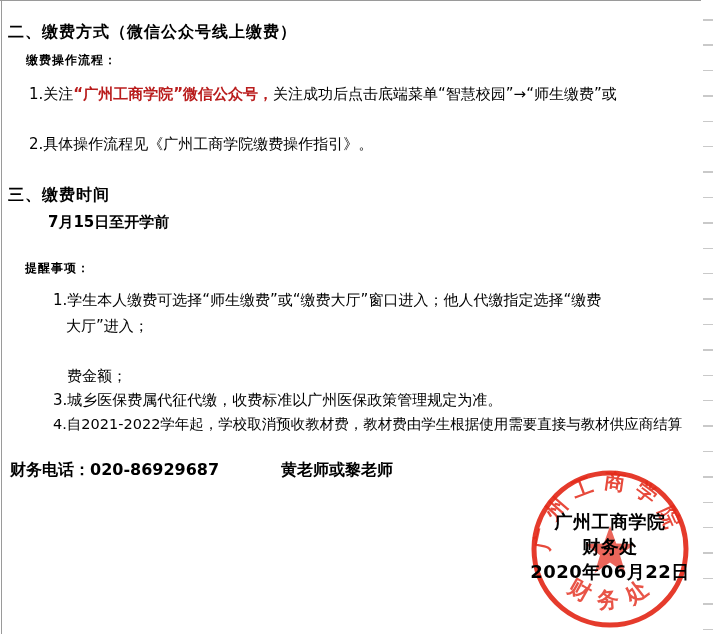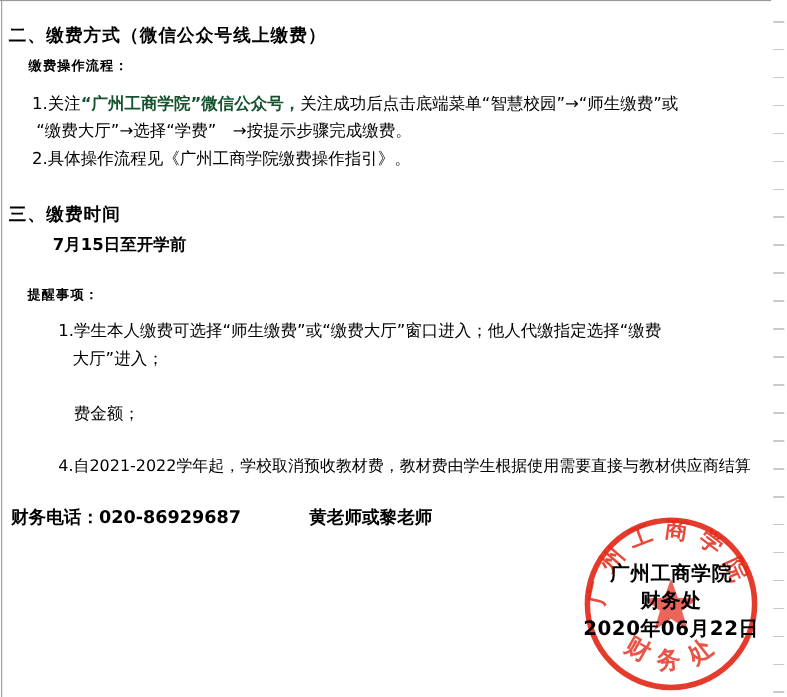--- a/index.html
+++ b/index.html
@@ -5,21 +5,21 @@
   html,body { margin:0; padding:0; background:#fff; }
   .page {
     position:relative; width:715px; height:634px; background:#ffffff;
     font-family:"DejaVu Sans","Liberation Sans",sans-serif; color:#000;
     overflow:hidden;
   }
   .abs { position:absolute; white-space:nowrap; line-height:1.25; }
   .b { font-weight:bold; }
   .fs16 { font-size:16px; }
   .fs15 { font-size:15px; }
-  .red  { color:#14532d; font-weight:bold; }
+  .red  { color:#b91c1c; font-weight:bold; }
 
   
   .top-border  { position:absolute; top:0; left:0; width:701px; height:1px; background:#9a9a9a; }
   .left-border { position:absolute; top:0; left:1px; width:1px; height:634px; background:#9a9a9a; }
   .grid-stubs  {
     position:absolute; left:703px; top:19px; width:10px; height:614px;
     background:repeating-linear-gradient(to bottom,#c9c9c9 0 1.5px,transparent 1.5px 25.4px);
   }
 
   
@@ -46,35 +46,35 @@
   <div class="grid-stubs"></div>
 
   <div class="abs h-sec" style="top:22px;">二、缴费方式（微信公众号线上缴费）</div>
 
   <div class="abs h-sub" style="top:53px;">缴费操作流程：</div>
 
   <div class="abs fs15" style="left:29px; top:85px;">
     <span>1.关注</span><span class="red">“广州工商学院”微信公众号，</span><span>关注成功后点击底端菜单“智慧校园”→“师生缴费”或</span>
   </div>
 
-  <div class="abs fs15" style="left:33px; top:110px;">“缴费大厅”→选择“学费”　→按提示步骤完成缴费。</div>
 
   <div class="abs fs15" style="left:29px; top:135px;">2.具体操作流程见《广州工商学院缴费操作指引》。</div>
 
   <div class="abs h-sec" style="top:185px;">三、缴费时间</div>
 
   <div class="abs fs15 b" style="left:48px; top:213px;">7月15日至开学前</div>
 
   <div class="abs h-sub" style="left:25px; top:261px;text-align:right;">提醒事项：</div>
 
   <div class="abs fs15" style="left:53px; top:291px;">1.学生本人缴费可选择“师生缴费”或“缴费大厅”窗口进入；他人代缴指定选择“缴费</div>
   <div class="abs fs15" style="left:66px; top:317px;">大厅”进入；</div>
 
   <div class="abs fs15" style="left:67px; top:367px;">费金额；</div>
 
+  <div class="abs fs15" style="left:53px; top:391px;">3.城乡医保费属代征代缴，收费标准以广州医保政策管理规定为准。</div>
 
   <div class="abs" style="left:53px; top:415px; font-size:14.5px;">4.自2021-2022学年起，学校取消预收教材费，教材费由学生根据使用需要直接与教材供应商结算</div>
 
   <div class="abs fs16 b" style="left:10px; top:460px;">
     <span>财务电话：</span><span>020-86929687</span><span style="margin-left:62px;">黄老师或黎老师</span>
   </div>
 
   <svg class="stamp-svg" viewBox="0 0 166 166">
     <circle cx="83" cy="83" r="76" fill="none" stroke="#e32a1a" stroke-width="5" opacity="0.92"></circle>
     <defs>

